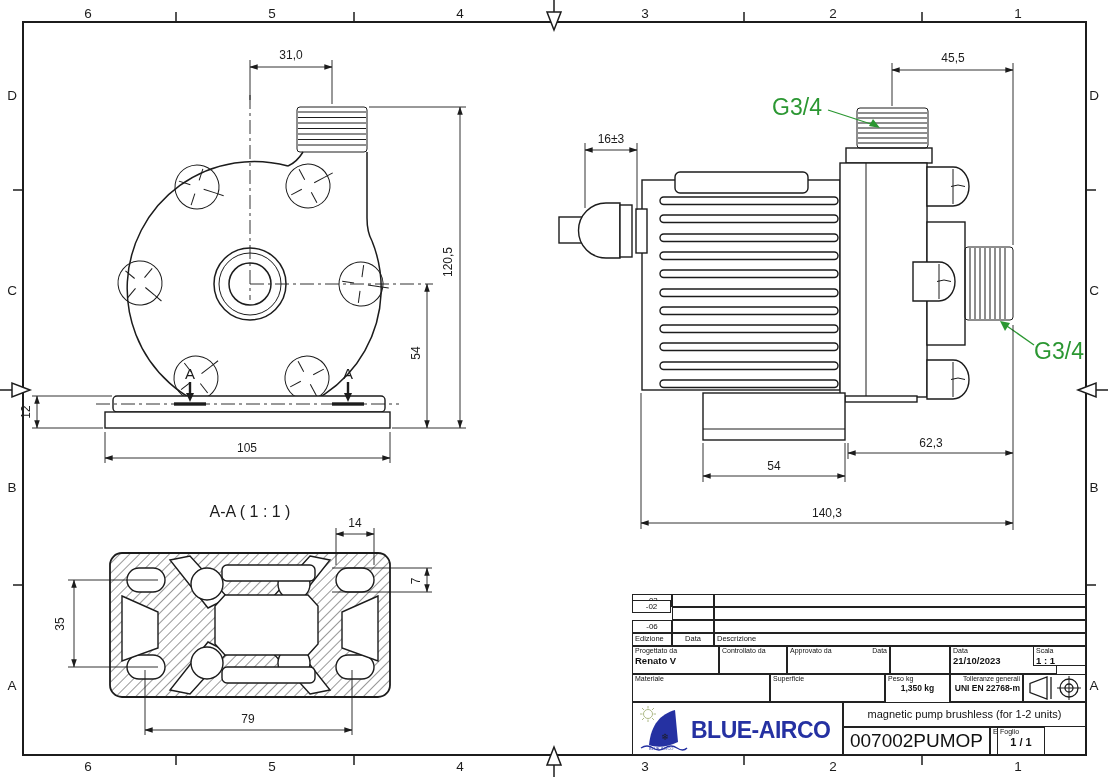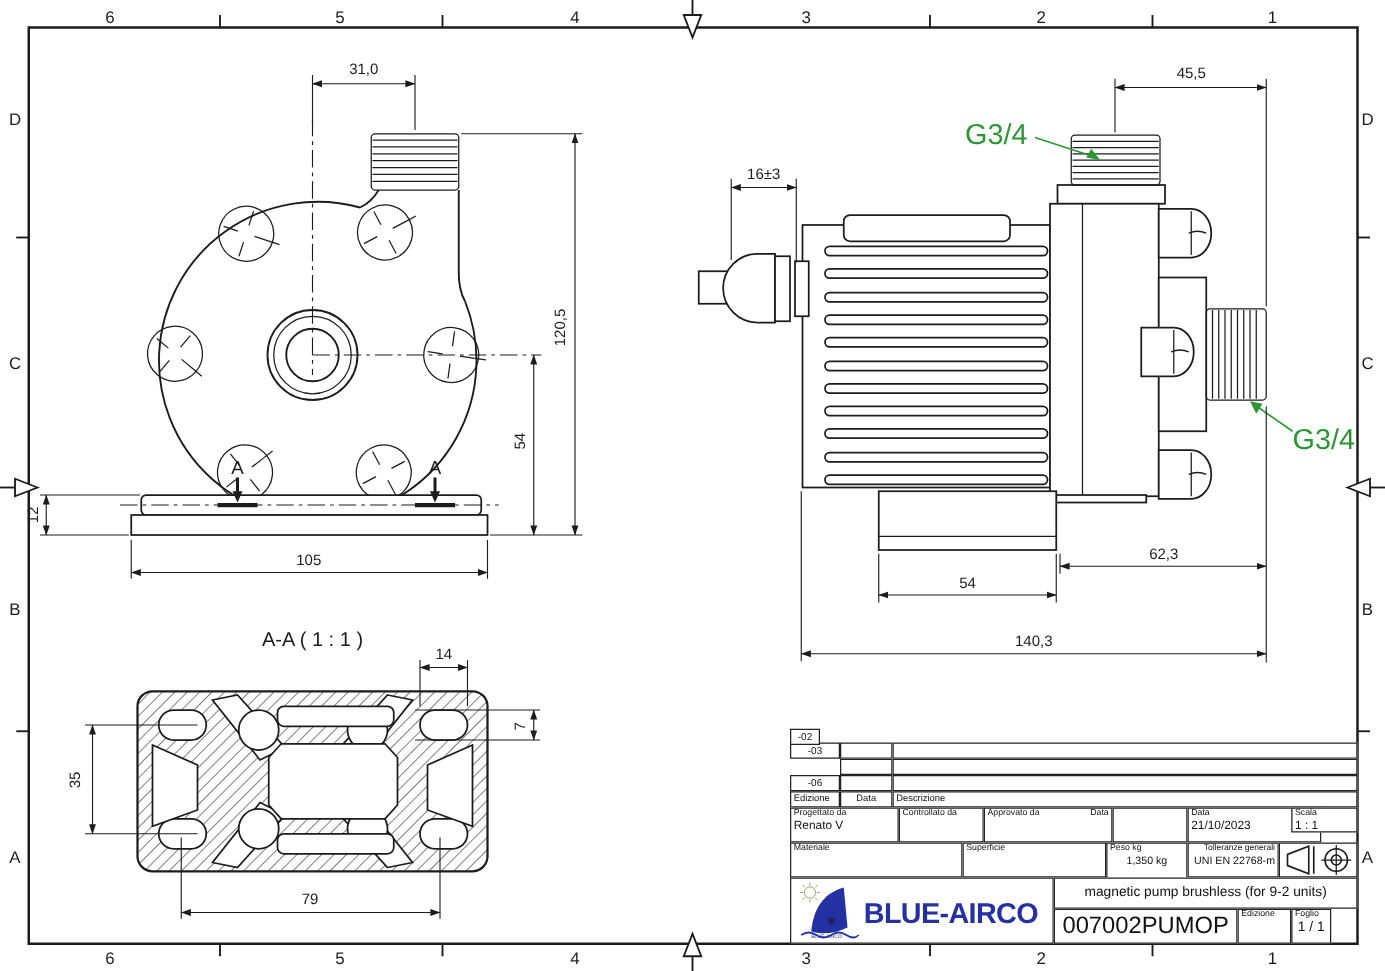--- a/index.html
+++ b/index.html
@@ -17,21 +17,21 @@
   .thin{fill:none;stroke:#1c1c1c;stroke-width:1;}
   .ext{fill:none;stroke:#1c1c1c;stroke-width:0.9;}
   .cl{fill:none;stroke:#1c1c1c;stroke-width:0.9;stroke-dasharray:14 4 3 4;}
   .dl{fill:none;stroke:#1c1c1c;stroke-width:0.9;}
   .grn{stroke:#2b9732;fill:none;stroke-width:1.3;}
   
   #tb{position:absolute;z-index:2;left:0;top:0;}
   .c{position:absolute;box-sizing:border-box;border:1px solid #222;background:#fff;
      color:#111;font-size:7.5px;line-height:1.2;padding:0 2px;overflow:hidden;}
   .lab{display:block;font-size:7px;}
-  .val{display:block;font-size:9.5px;}
+  .val{display:block;font-size:9.5px;font-weight:bold;}
   .cen{text-align:center;}
   .rev{display:flex;align-items:center;justify-content:center;font-size:8px;}
   .spread{display:flex;justify-content:space-between;}
   .part{font-size:19px;display:flex;align-items:center;justify-content:center;}
   .desc{font-size:11px;display:flex;align-items:center;justify-content:center;}
   .company{position:absolute;left:58px;top:14px;font-size:23px;font-weight:bold;
            color:#2531a2;letter-spacing:-0.5px;}
   .logocap{position:absolute;left:16px;top:44px;font-size:4px;color:#2531a2;}
 </style>
 </head>
@@ -334,21 +334,21 @@
       <text class="dimt" text-anchor="middle" x="248" y="723">79</text>
     </g>
   </g>
 </svg>
 
 <div id="tb">
 
   <div class="c rev" style="left:632px;top:594px;width:40px;height:13px;">-03</div>
   <div class="c" style="left:672px;top:594px;width:42px;height:13px;"></div>
   <div class="c" style="left:714px;top:594px;width:372px;height:13px;"></div>
-  <div class="c rev" style="left:632px;top:583px;width:24px;height:13px;">-02</div>
+  <div class="c rev" style="left:632px;top:600px;width:39px;height:13px;">-02</div>
   <div class="c" style="left:672px;top:607px;width:42px;height:13px;"></div>
   <div class="c" style="left:714px;top:607px;width:372px;height:13px;"></div>
   <div class="c rev" style="left:632px;top:620px;width:40px;height:13px;">-06</div>
   <div class="c" style="left:672px;top:620px;width:42px;height:13px;"></div>
   <div class="c" style="left:714px;top:620px;width:372px;height:13px;"></div>
   <div class="c" style="left:632px;top:633px;width:40px;height:13px;">Edizione</div>
   <div class="c cen" style="left:672px;top:633px;width:42px;height:13px;">Data</div>
   <div class="c" style="left:714px;top:633px;width:372px;height:13px;">Descrizione</div>
 
   <div class="c" style="left:632px;top:646px;width:87px;height:28px;">
@@ -412,24 +412,24 @@
         <line x1="19" y1="4" x2="17" y2="6"></line>
             <line x1="9" y1="14" x2="7" y2="16"></line>
       </g>
       <path d="M14,41 C16,20 26,10 40,6 L43,38 C33,43 22,44 14,41 Z" fill="#2531a2"></path>
       <text x="30" y="36" font-size="9" fill="#fff" text-anchor="middle">❄</text>
       <path d="M6,44 q6,-4 12,0 t12,0 t12,0 t10,0" fill="none" stroke="#2531a2" stroke-width="1.4"></path>
     </svg>
     <span class="company">BLUE-AIRCO</span>
     <span class="logocap">BLUE-AIRCO</span>
   </div>
-  <div class="c desc" style="left:843px;top:702px;width:243px;height:25px;">magnetic pump brushless (for 9-2 units)</div>
+  <div class="c desc" style="left:843px;top:702px;width:243px;height:25px;">magnetic pump brushless (for 1-2 units)</div>
   <div class="c part" style="left:843px;top:727px;width:147px;height:28px;text-align:right;">007002PUMOP</div>
   <div class="c" style="left:990px;top:727px;width:43px;height:28px;">
     <span class="lab">Edizione</span>
   </div>
-  <div class="c" style="left:1033px;top:727px;width:32px;height:28px;">
+  <div class="c" style="left:997px;top:727px;width:48px;height:28px;">
     <span class="lab">Foglio</span>
     <span class="val cen" style="font-size:11px;">1 / 1</span>
   </div>
 </div>
 
 </div>
 
 </body></html>

